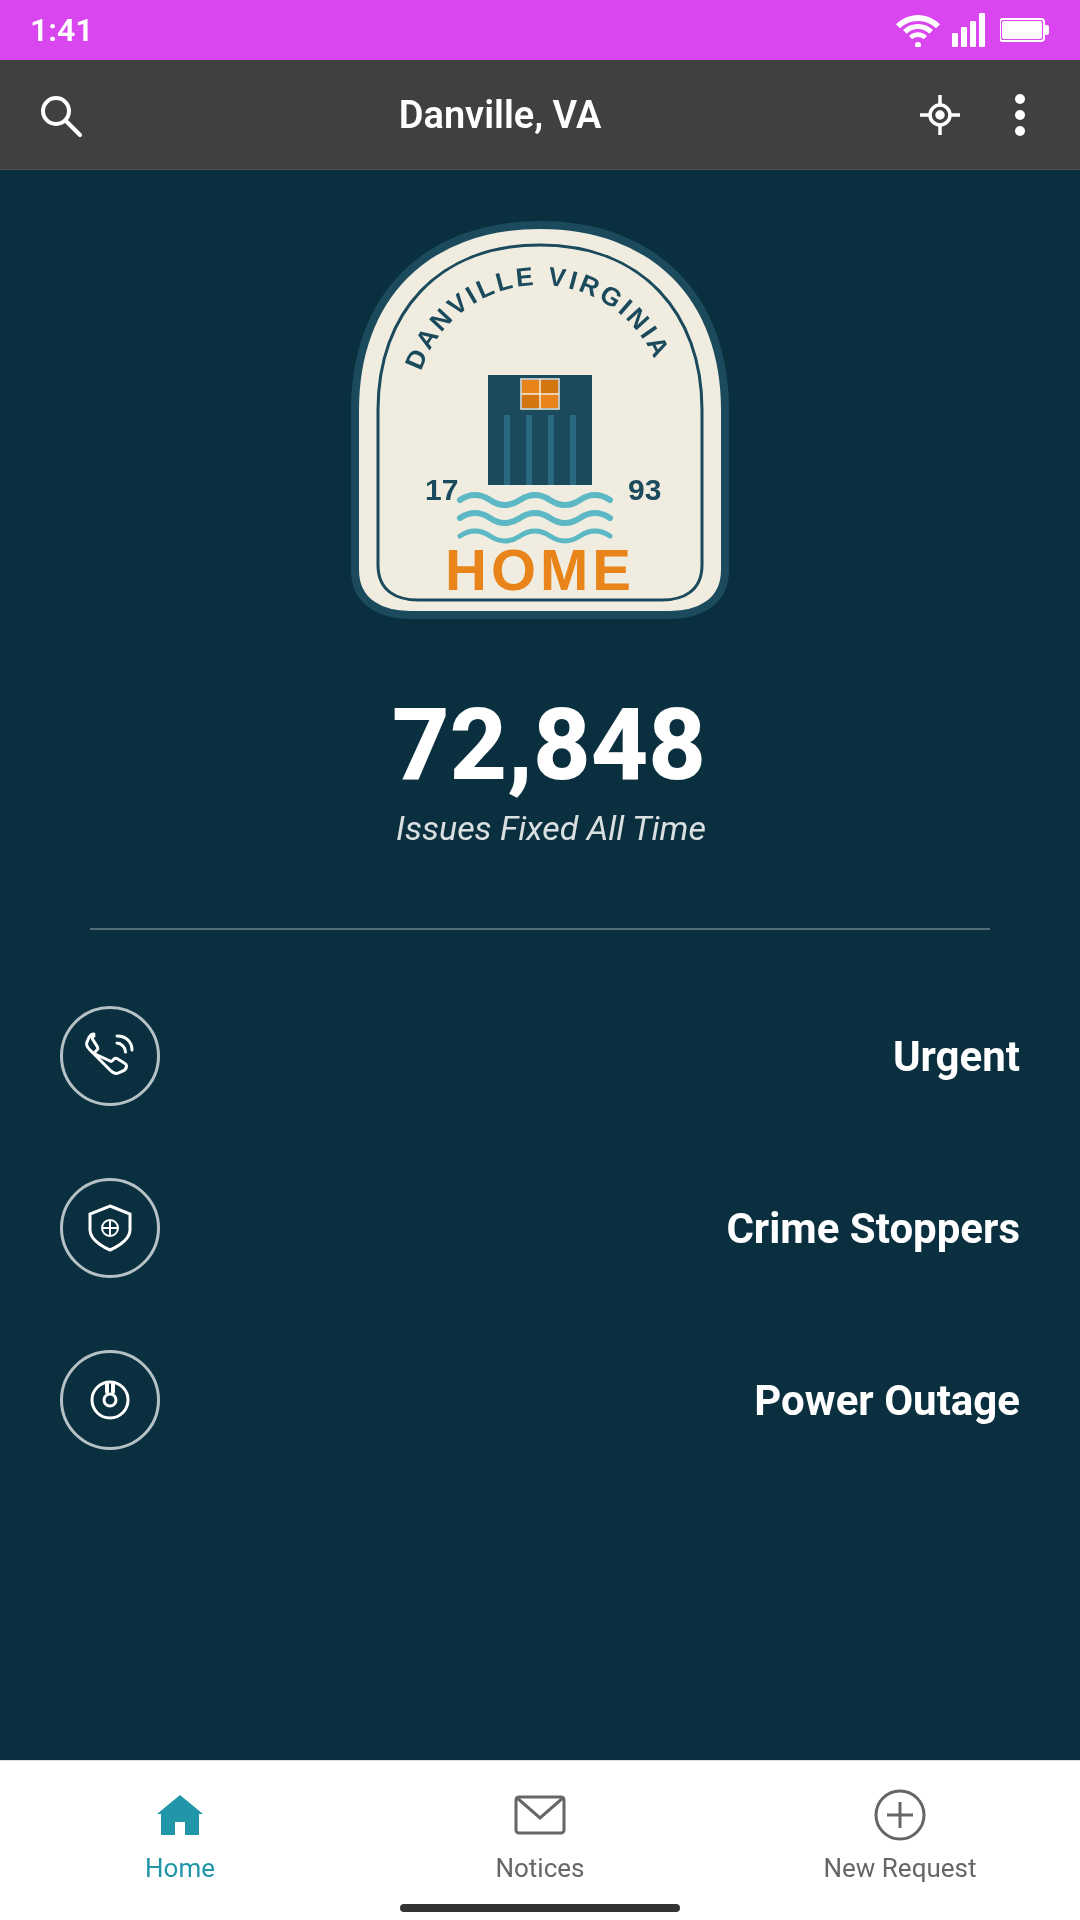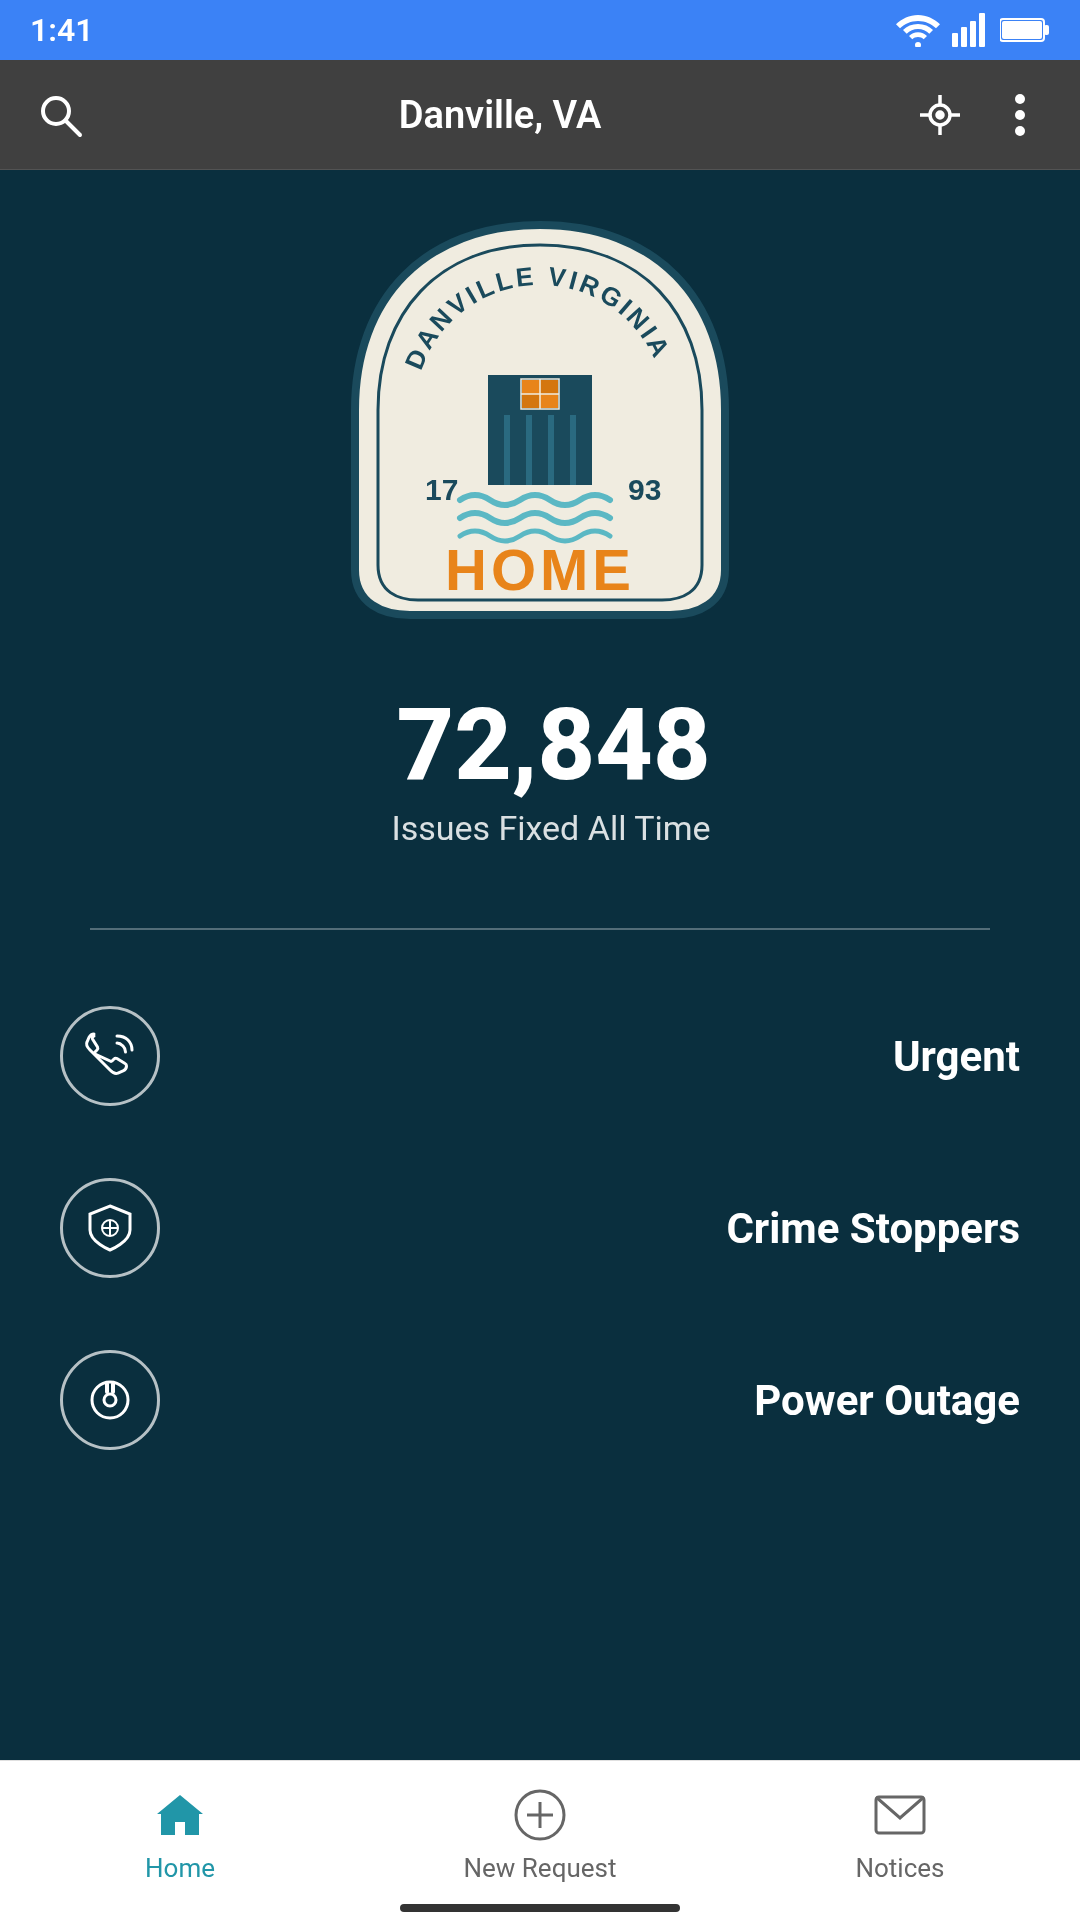--- a/index.html
+++ b/index.html
@@ -15,21 +15,21 @@
       background-color: #0a2f3e;
       font-family: -apple-system, BlinkMacSystemFont, 'Segoe UI', Roboto, sans-serif;
       color: white;
       overflow: hidden;
       position: relative;
     }
 
     
     .status-bar {
       height: 60px;
-      background-color: #3b82f6;
+      background-color: #d946ef;
       display: flex;
       align-items: center;
       justify-content: space-between;
       padding: 4px 30px;
     }
 
     .status-time {
       font-size: 32px;
       font-weight: 600;
       color: white;
@@ -118,20 +118,21 @@
 
     .issues-count {
       font-size: 100px;
       font-weight: 800;
       color: white;
       line-height: 1.1;
     }
 
     .issues-label {
       font-size: 34px;
+      font-style: italic;
       color: rgba(255,255,255,0.85);
       margin-top: 8px;
       margin-left: 22px;
     }
 
     .divider {
       width: 900px;
       height: 2px;
       background-color: rgba(255,255,255,0.3);
       margin: 40px auto;
@@ -392,36 +393,36 @@
     <div class="nav-icon-wrap">
       <svg width="54" height="50" viewBox="0 0 54 50" fill="#2196a8">
         <path d="M27 5 L4 24 L8 24 L8 45 L22 45 L22 32 L32 32 L32 45 L46 45 L46 24 L50 24 Z"></path>
       </svg>
     </div>
     <span class="nav-item-label">Home</span>
   </div>
 
   <div class="nav-item">
     <div class="nav-icon-wrap">
+      <svg width="54" height="46" viewBox="0 0 54 46" fill="none" stroke="#666" stroke-width="3">
+        <rect x="3" y="5" width="48" height="36" rx="3"></rect>
+        <polyline points="3,5 27,26 51,5"></polyline>
+      </svg>
+    </div>
+    <span class="nav-item-label">Notices</span>
+  </div>
+
+  <div class="nav-item">
+    <div class="nav-icon-wrap">
       <svg width="54" height="54" viewBox="0 0 54 54" fill="none" stroke="#666" stroke-width="3">
         <circle cx="27" cy="27" r="24"></circle>
         <line x1="27" y1="14" x2="27" y2="40"></line>
         <line x1="14" y1="27" x2="40" y2="27"></line>
       </svg>
     </div>
     <span class="nav-item-label">New Request</span>
   </div>
 
-  <div class="nav-item">
-    <div class="nav-icon-wrap">
-      <svg width="54" height="46" viewBox="0 0 54 46" fill="none" stroke="#666" stroke-width="3">
-        <rect x="3" y="5" width="48" height="36" rx="3"></rect>
-        <polyline points="3,5 27,26 51,5"></polyline>
-      </svg>
-    </div>
-    <span class="nav-item-label">Notices</span>
-  </div>
-
 
 
 </div>
 
 <div class="home-indicator"></div>
 
 </body></html>

